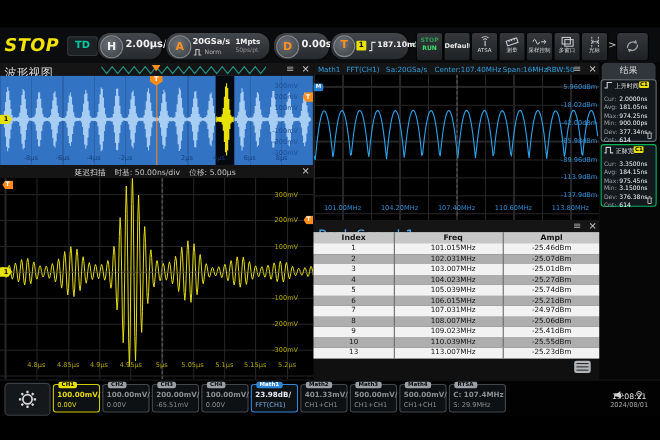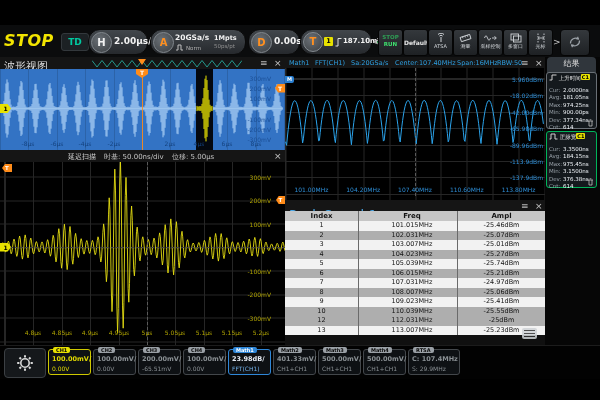--- a/index.html
+++ b/index.html
@@ -359,25 +359,20 @@
           <div class="trow odd">
             <span class="tcell c0">9</span>
             <span class="tcell c1">109.023MHz</span>
             <span class="tcell c2">-25.41dBm</span>
           </div>
           <div class="trow even">
             <span class="tcell c0">10</span>
             <span class="tcell c1">110.039MHz</span>
             <span class="tcell c2">-25.55dBm</span>
           </div>
-          <div class="trow even">
-            <span class="tcell c0">12</span>
-            <span class="tcell c1">112.031MHz</span>
-            <span class="tcell c2">-25dBm</span>
-          </div>
           <div class="trow odd">
             <span class="tcell c0">13</span>
             <span class="tcell c1">113.007MHz</span>
             <span class="tcell c2">-25.23dBm</span>
           </div>
         </div>
     </div>
     <div class="floaticon">
         <i></i>
         <i></i>
@@ -477,15 +472,29 @@
           <span class="chtab">Math4</span>
           <div class="chl1"><span>500.00mV/</span></div>
           <div class="chl2">CH1+CH1</div>
         </div>
         <div class="chbox " style="left: 408px; width: 52px;">
           <span class="chtab">RTSA</span>
           <div class="chl1"><span>C: 107.4MHz</span></div>
           <div class="chl2">S: 29.9MHz</div>
         </div>
       </div>
+    <div id="clockblk">
+      <div style="height:9px;">
+        <svg style="display:inline-block;" width="9" height="8" viewBox="0 0 9 8">
+            <polygon points="0,2.5 2.5,2.5 5,0.5 5,7.5 2.5,5.5 0,5.5" fill="#c8c8c8"></polygon>
+            <path d="M6.2,2.2 a2.8,2.8 0 0 1 0,3.6" fill="none" stroke="#c8c8c8" stroke-width="0.8"></path>
+          </svg>
+        <svg style="display:inline-block;margin-left:3px;" width="8" height="8" viewBox="0 0 8 8">
+            <circle cx="4" cy="3" r="2.2" fill="none" stroke="#c8c8c8" stroke-width="0.9"></circle>
+            <line x1="4" y1="5.2" x2="4" y2="7.6" stroke="#c8c8c8" stroke-width="0.9"></line>
+          </svg>
+      </div>
+      <div id="clocktime">19:08:21</div>
+      <div id="clockdate">2024/08/01</div>
+    </div>
   </div>
 
 </div>
 
 </body></html>

